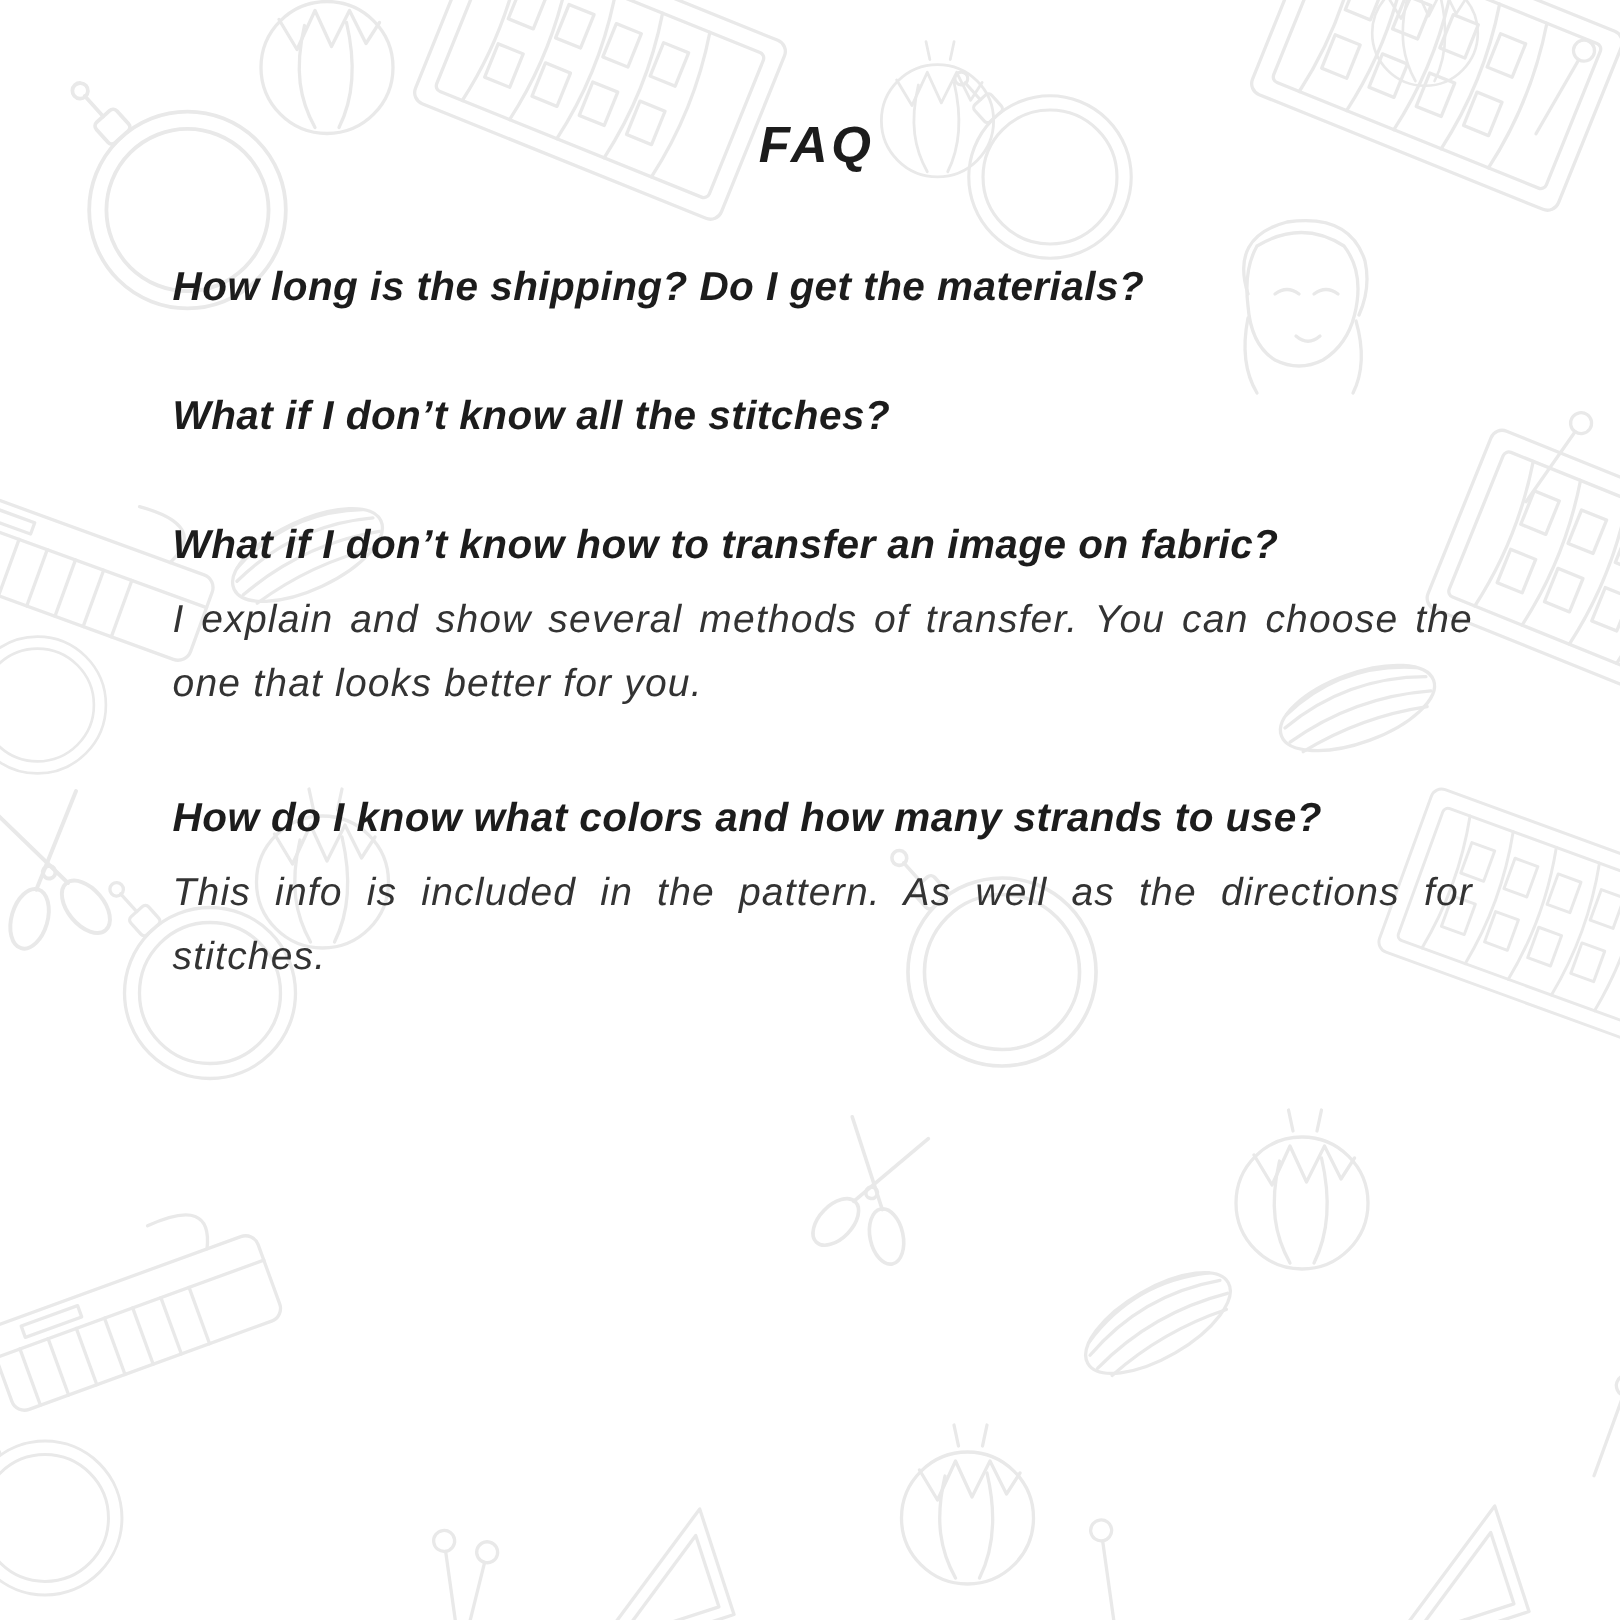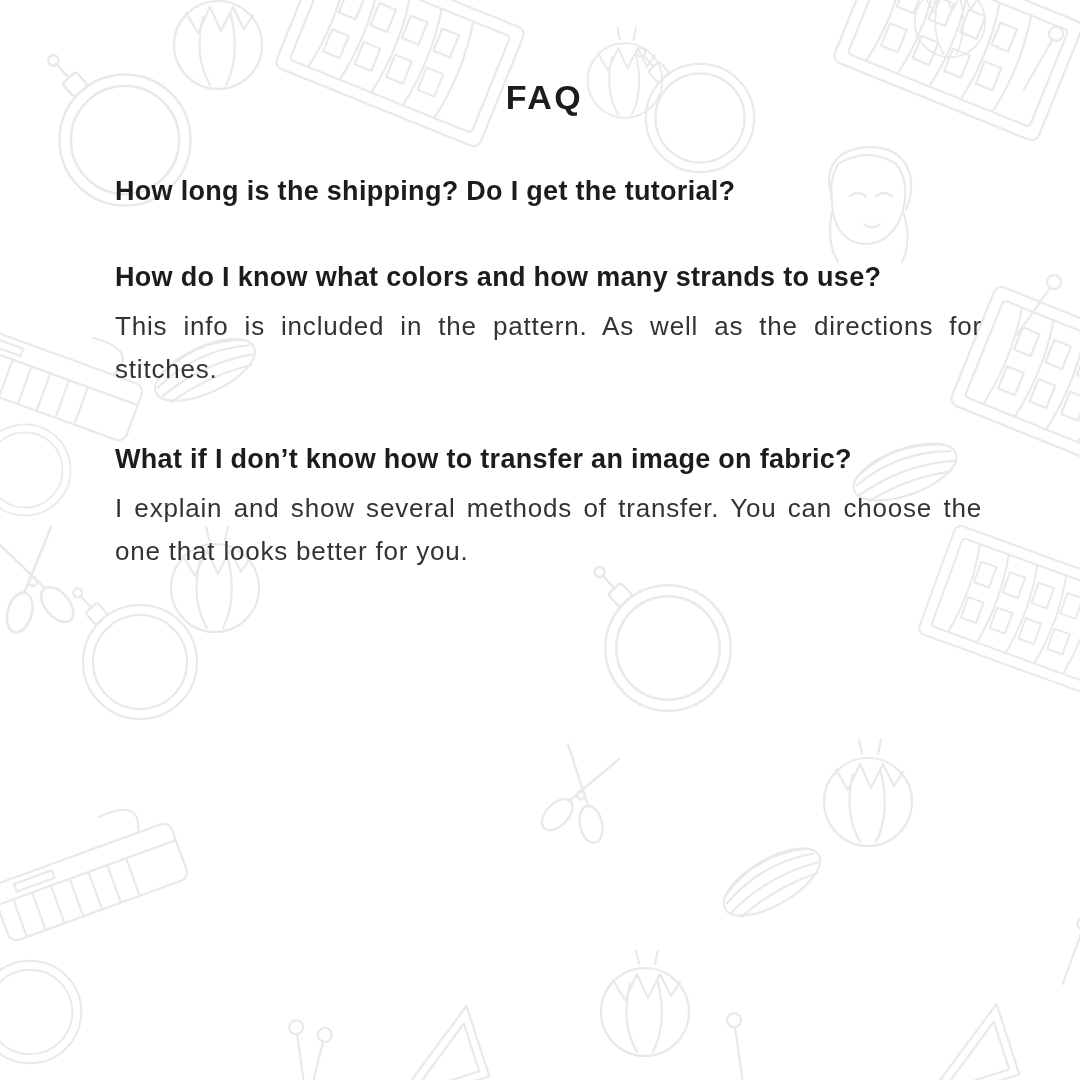--- a/index.html
+++ b/index.html
@@ -27,20 +27,21 @@
     stroke:var(--pattern);
     fill:none;
     stroke-width:2.2;
     stroke-linecap:round;
     stroke-linejoin:round;
   }
   .content{
     position:relative;
     z-index:2;
     padding:78px 98px 0 115px;
+    font-style:italic;
   }
   .title{
     text-align:center;
     font-size:34px;
     font-weight:600;
     letter-spacing:2.5px;
     color:var(--heading);
     margin-bottom:56px;
     
     margin-left:-8px;
@@ -194,29 +195,30 @@
     <use href="#sym-pin" transform="translate(1075,950) rotate(20)"></use>
 
     <use href="#sym-ruler" transform="translate(430,1062) rotate(-18)"></use>
     <use href="#sym-ruler" transform="translate(960,1060) rotate(-18)"></use>
   </svg>
 
   <div class="content">
     <h1 class="title">FAQ</h1>
 
     <section class="faq-item">
-      <h2>How long is the shipping? Do I get the tutorial?</h2>
-    </section>
-
-    <section class="faq-item">
+      <h2>How long is the shipping? Do I get the materials?</h2>
+    </section>
+
+    <section class="faq-item">
+      <h2>What if I don’t know all the stitches?</h2>
+    </section>
+
+    <section class="faq-item">
+      <h2>What if I don’t know how to transfer an image on fabric?</h2>
+      <p>I explain and show several methods of transfer. You can choose the one that looks better for you.</p>
     </section>
 
     <section class="faq-item">
       <h2>How do I know what colors and how many strands to use?</h2>
       <p>This info is included in the pattern. As well as the directions for stitches.</p>
     </section>
-
-    <section class="faq-item">
-      <h2>What if I don’t know how to transfer an image on fabric?</h2>
-      <p>I explain and show several methods of transfer. You can choose the one that looks better for you.</p>
-    </section>
   </div>
 </div>
 
 </body></html>

